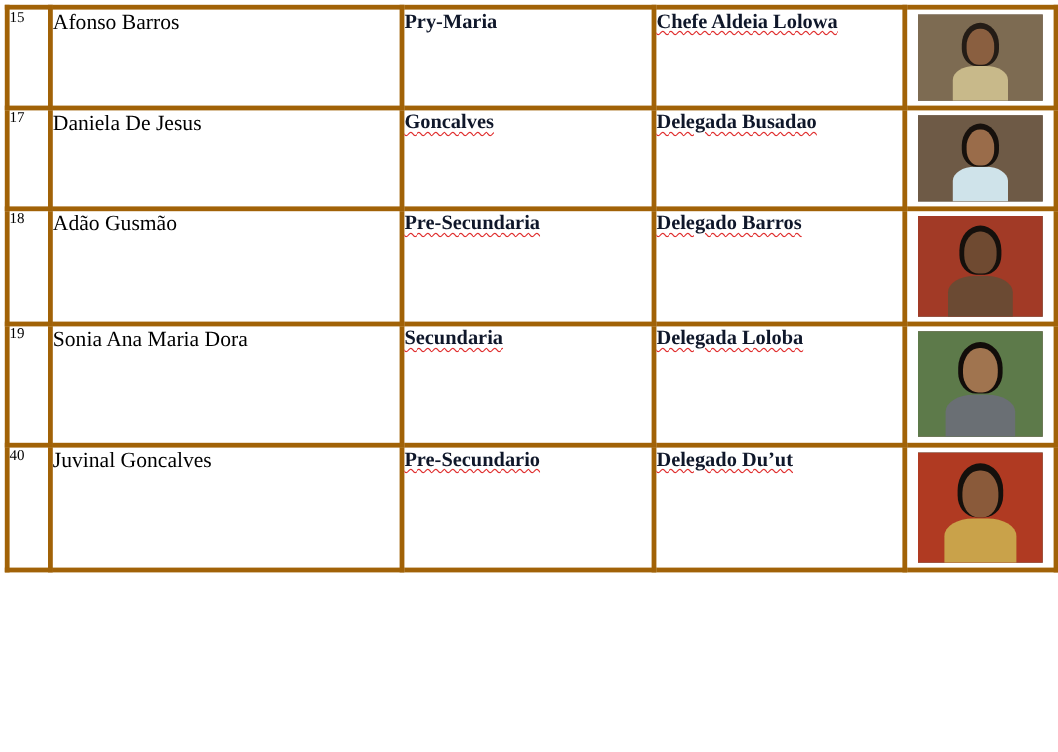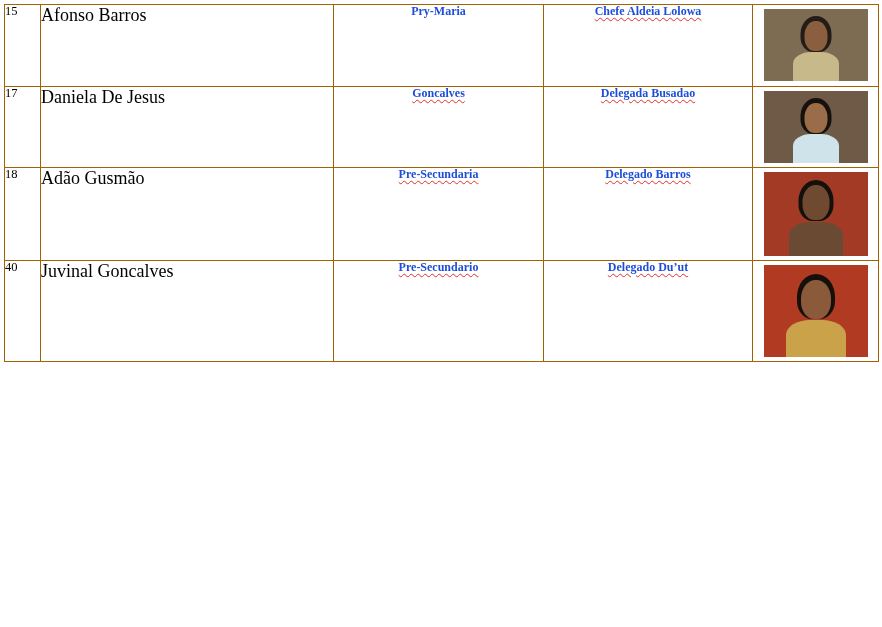--- a/index.html
+++ b/index.html
@@ -20,21 +20,21 @@
     background: #ffffff;
   }
   table.roster {
     border-collapse: collapse;
     table-layout: fixed;
     width: 874px;
     margin: 4px 0 0 4px;
     border: 1px solid #000000;
   }
   table.roster td {
-    border: 1px solid #a16207;
+    border: 4px solid #a16207;
     vertical-align: top;
     padding: 0;
   }
   
   col.c-num   { width: 36px; }
   col.c-name  { width: 293px; }
   col.c-edu   { width: 210px; }
   col.c-role  { width: 209px; }
   col.c-photo { width: 126px; }
 
@@ -44,26 +44,26 @@
     line-height: 1.1;
     color: #000;
   }
   .cell-name {
     font-size: 18px;
     padding: 4px 0 0 6px;
     line-height: 1.15;
     color: #000;
   }
   .cell-center {
-    text-align: center;
-    font-size: 12px;
+    text-align: left;
+    font-size: 17px;
     font-weight: bold;
     padding: 4px 2px 0 2px;
     line-height: 1.15;
-    color: #1d4ed8;
+    color: #0f172a;
   }
   .spell {
     
     text-decoration: underline;
     text-decoration-color: #e03030;
     text-decoration-style: wavy;
     text-decoration-thickness: 1px;
     text-underline-offset: 2px;
     margin-top: 17px;
   }
@@ -156,20 +156,34 @@
           <td class="cell-photo">
             <div class="photo" style="height: 84px;">
               <div class="bg" style="background: rgb(162, 58, 38);"></div>
               <div class="body" style="background: rgb(107, 74, 51); width: 54px; height: 34px; bottom: 0px;"></div>
               <div class="hair" style="background: rgb(21, 16, 12); width: 35px; height: 41px; top: 8px;"></div>
               <div class="head" style="background: rgb(111, 74, 49); width: 27px; height: 35px; top: 13px;"></div>
             </div>
           </td>
         </tr>
         <tr style="height: 101px;">
+          <td class="cell-num">19</td>
+          <td class="cell-name">Sonia Ana Maria Dora</td>
+          <td class="cell-center"><span class="spell">Secundaria</span></td>
+          <td class="cell-center"><span class="spell">Delegada Loloba</span></td>
+          <td class="cell-photo">
+            <div class="photo" style="height: 88px;">
+              <div class="bg" style="background: rgb(93, 122, 74);"></div>
+              <div class="body" style="background: rgb(106, 111, 116); width: 58px; height: 35px; bottom: 0px;"></div>
+              <div class="hair" style="background: rgb(18, 13, 10); width: 37px; height: 43px; top: 9px;"></div>
+              <div class="head" style="background: rgb(160, 116, 79); width: 29px; height: 37px; top: 14px;"></div>
+            </div>
+          </td>
+        </tr>
+        <tr style="height: 101px;">
           <td class="cell-num">40</td>
           <td class="cell-name">Juvinal Goncalves</td>
           <td class="cell-center"><span class="spell">Pre-Secundario</span></td>
           <td class="cell-center"><span class="spell">Delegado Du’ut</span></td>
           <td class="cell-photo">
             <div class="photo" style="height: 92px;">
               <div class="bg" style="background: rgb(176, 58, 34);"></div>
               <div class="body" style="background: rgb(201, 162, 74); width: 60px; height: 37px; bottom: 0px;"></div>
               <div class="hair" style="background: rgb(21, 16, 12); width: 38px; height: 45px; top: 9px;"></div>
               <div class="head" style="background: rgb(138, 90, 58); width: 30px; height: 39px; top: 15px;"></div>

